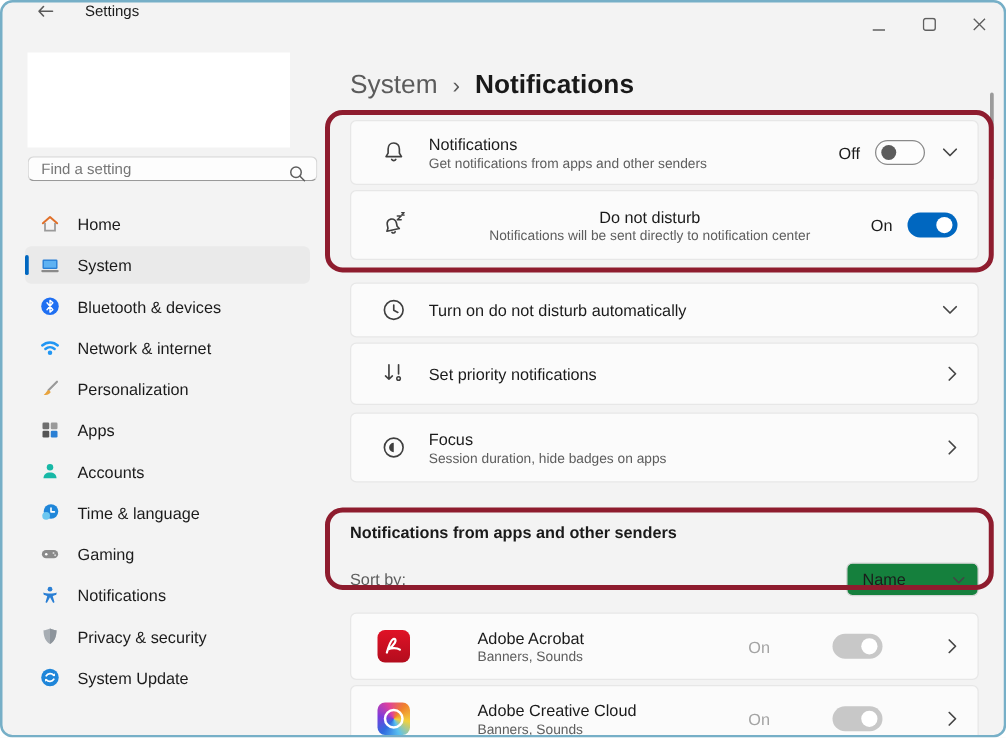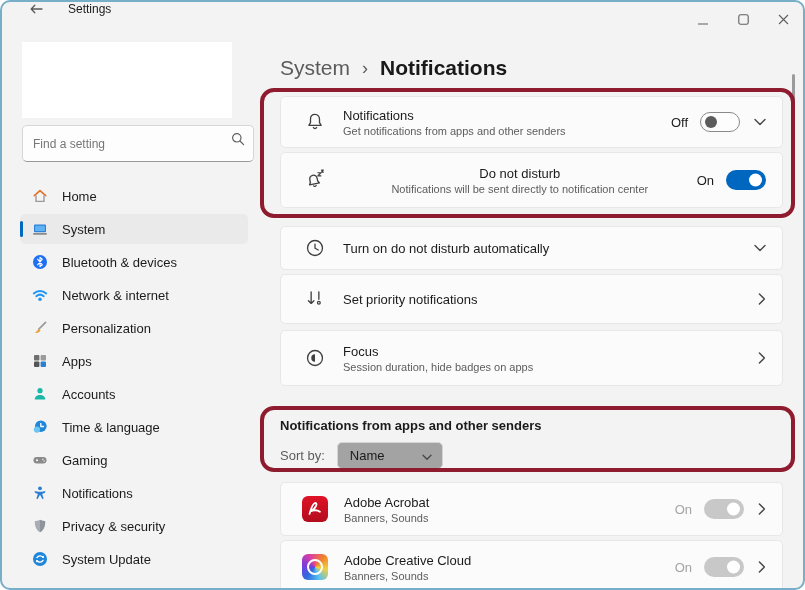--- a/index.html
+++ b/index.html
@@ -14,21 +14,21 @@
   .back-btn { margin-left:26px; width:16px; height:16px; display:flex; align-items:center; justify-content:center; background:none; border:none; cursor:pointer; }
   .tb-title { margin-left:24px; font-size:12px; color:#1b1b1b; }
   .win-controls { position:absolute; right:0; top:0; height:36px; display:flex; }
   .win-btn { width:40px; height:36px; display:flex; align-items:center; justify-content:center; background:none; border:none; cursor:pointer; }
   
   .content { display:flex; height:552px; }
   .sidebar { width:258px; flex:0 0 258px; padding-top:4px; }
   .profile-blank { width:210px; height:76px; background:#ffffff; margin-left:20px; }
   .search-wrap { position:relative; width:232px; margin:7px 0 0 20px; }
   .search-wrap input {
-    width:100%; height:37px; border:1px solid #d6d6d6; border-bottom-color:#999;
+    width:100%; height:20px; border:1px solid #d6d6d6; border-bottom-color:#999;
     border-radius:5px; background:#fdfdfd; padding:0 30px 0 10px; font-size:12px; color:#333;
     font-family:"Liberation Sans", sans-serif;
   }
   .search-wrap input::placeholder { color:#767676; }
   .search-icon { position:absolute; right:9px; top:7px; }
   .nav { margin-top:19px; padding:0 12px 0 18px;text-align:center; }
   .nav-item { position:relative; height:30px; margin-bottom:3px; display:flex; align-items:center; border-radius:5px; padding-left:12px; cursor:pointer; }
   .nav-item.selected { background:#eaeaea; }
   .nav-accent { display:none; position:absolute; left:0; top:7px; width:3px; height:16px; border-radius:2px; background:#0067c0; }
   .nav-item.selected .nav-accent { display:block; }
@@ -54,26 +54,26 @@
   .toggle { position:relative; width:40px; height:20px; border-radius:10px; cursor:pointer; flex:0 0 40px; }
   .toggle .knob { position:absolute; top:50%; transform:translateY(-50%); width:12px; height:12px; border-radius:50%; }
   .toggle.off { border:1px solid #8a8a8a; background:#fdfdfd; }
   .toggle.off .knob { left:4px; background:#5c5c5c; }
   .toggle.on { background:#0067c0; }
   .toggle.on .knob { right:4px; background:#ffffff; width:13px; height:13px; }
   .toggle.disabled { background:#c8c8c8; }
   .toggle.disabled .knob { right:4px; background:#ffffff; width:13px; height:13px; }
   
   .section-header { margin-top:32px; font-size:13px; font-weight:700; color:#1a1a1a; }
-  .sort-row { margin-top:9px; display:flex; align-items:center; }
+  .sort-row { margin-top:17px; display:flex; align-items:center;justify-content:space-between; }
   .sort-label { font-size:13px; color:#5d5d5d; margin-right:12px; }
-  .sort-dd { width:106px; height:27px; background:#a3a3a3; border:1px solid #d5d5d5; border-radius:5px; display:flex; align-items:center; padding:0 10px 0 12px; cursor:pointer; }
+  .sort-dd { width:106px; height:27px; background:#15803d; border:1px solid #d5d5d5; border-radius:5px; display:flex; align-items:center; padding:0 10px 0 12px; cursor:pointer; }
   .sort-value { flex:1; font-size:13px; color:#1b1b1b; }
   .app-rows { margin-top:13px; }
-  .app-row { height:54px; }
+  .app-row { height:54px;gap:38px; }
   .app-ico { width:26px; height:26px; border-radius:6px; margin:0 16px 0 7px; flex:0 0 26px; position:relative; overflow:hidden; }
   .acro { background:linear-gradient(180deg,#e01226,#b30d1e); display:flex; align-items:center; justify-content:center; }
   .cc { background:#7d3bdc; background:conic-gradient(from 220deg at 50% 50%, #2f6bdf, #7d3bdc, #e0409c, #f0812c, #f2d13d, #59c1f0, #2f6bdf); }
   .cc::after { content:""; position:absolute; inset:5px; border:2.5px solid #fff; border-radius:50%; }
   
   .annotation { position:absolute; border:4px solid #8e1c2e; border-radius:14px; pointer-events:none; }
   .ann-1 { left:258px; top:86px; width:535px; height:130px; }
   .ann-2 { left:258px; top:404px; width:535px; height:66px; }
   .scroll-thumb { position:absolute; right:8px; top:36px; width:3px; height:70px; border-radius:2px; background:#9b9b9b; cursor:pointer; }
 </style>

